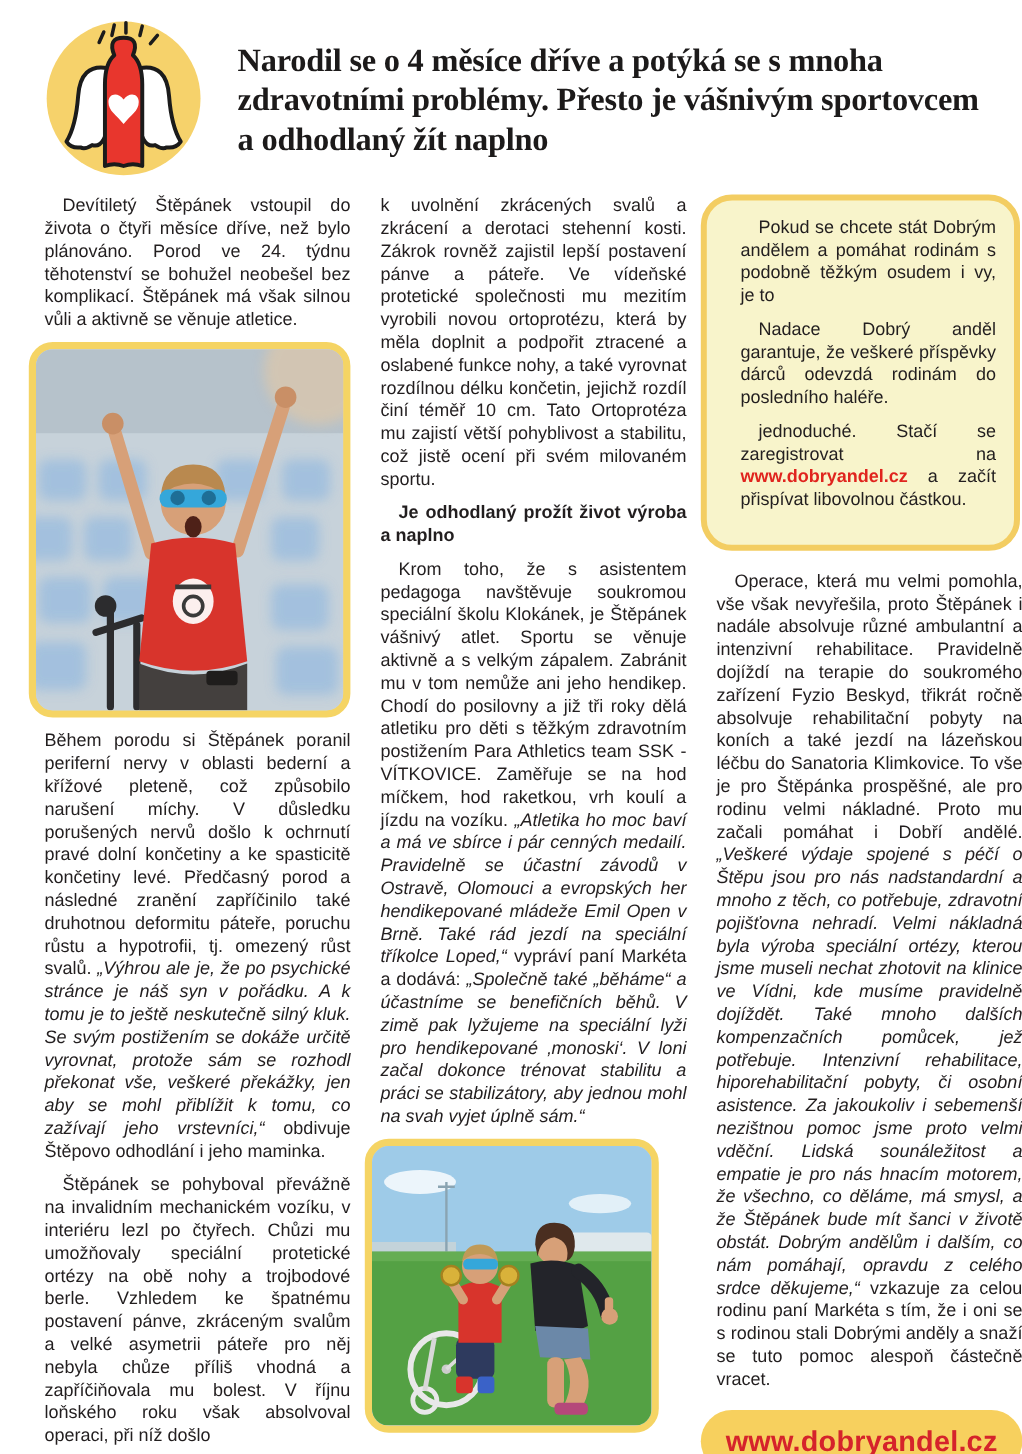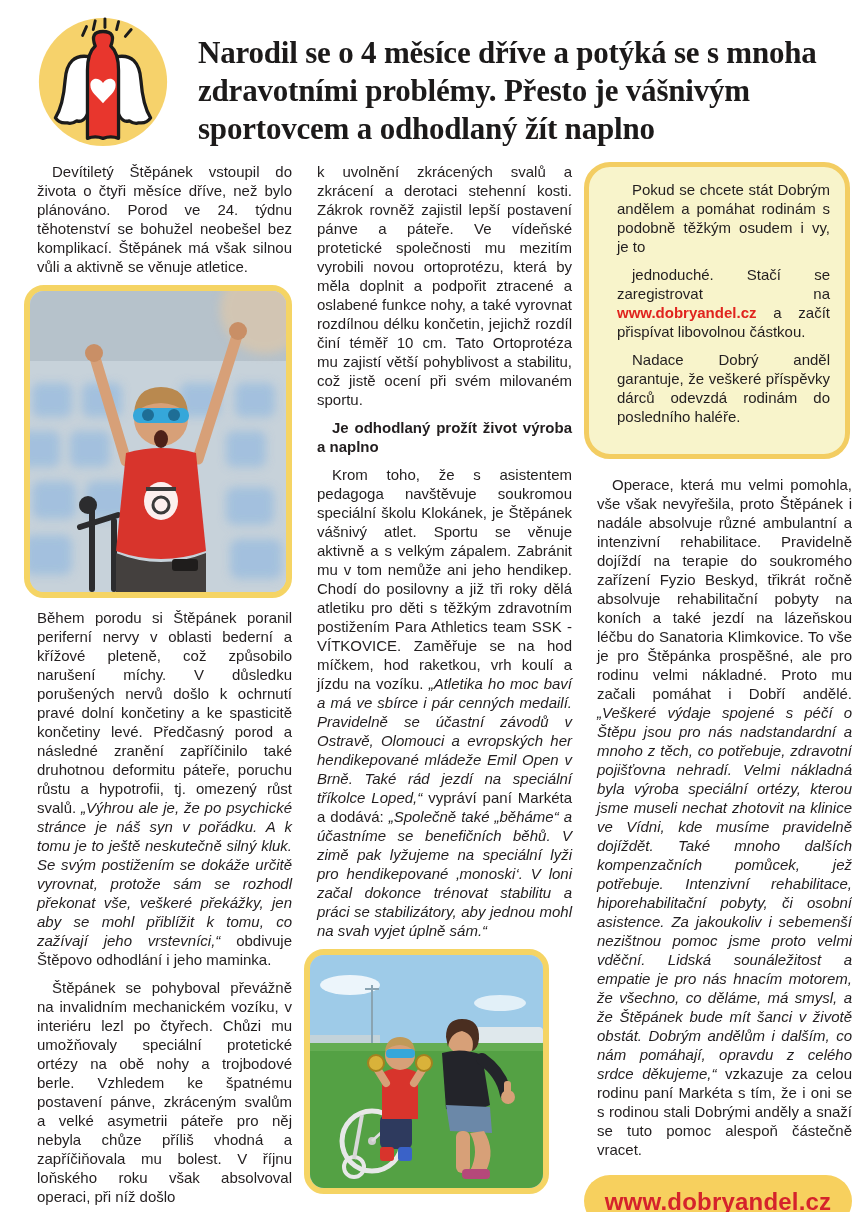--- a/index.html
+++ b/index.html
@@ -6,21 +6,21 @@
   .page {
     position:relative; width:852px; height:1212px; overflow:hidden;
     background:#ffffff; color:#221e1f;
     font-family:"Liberation Sans", sans-serif;
   }
   
   .header { display:flex; align-items:flex-start; padding:14px 10px 0 34px; }
   .logo { flex:0 0 auto; width:138px; height:136px; }
   .headline {
     font-family:"Liberation Serif", serif;
-    font-weight:bold; font-size:31px; line-height:1.23;
+    font-weight:bold; font-size:27px; line-height:1.23;
     color:#1c1a1a; margin:20px 10px 0 26px; letter-spacing:-0.2px;
   }
   
   .cols { display:flex; gap:12px; padding:12px 0 0 24px; }
   .col { width:268px; font-size:15px; line-height:19px; text-align:justify; }
   .col p { margin:0 0 9px 13px; text-indent:15px; }
   .col p.noindent { text-indent:0; }
   .it { font-style:italic; }
   .subhead { font-weight:bold; margin:3px 0 0 0; }
   
@@ -178,22 +178,22 @@
           <rect x="146" y="176" width="14" height="42" rx="6" fill="#d7a078"></rect>
           <path d="M174,176 Q186,196 176,216 L160,216 Q170,196 160,178 Z" fill="#d7a078"></path>
           <rect x="152" y="214" width="28" height="10" rx="4" fill="#b5487a"></rect>
         </svg>
       </div>
     </div>
 
     <div class="col">
       <div class="infobox">
         <p>Pokud se chcete stát Dobrým andělem a pomáhat rodinám s podobně těžkým osudem i vy, je to</p>
+        <p>Nadace Dobrý anděl garantuje, že veškeré příspěvky dárců odevzdá rodinám do posledního haléře.</p>
         <p><span>jednoduché. Stačí se zaregistrovat na </span><span class="link-red">www.dobryandel.cz</span><span> a začít přispívat libovolnou částkou.</span></p>
-        <p>Nadace Dobrý anděl garantuje, že veškeré příspěvky dárců odevzdá rodinám do posledního haléře.</p>
       </div>
 
       <p><span>Operace, která mu velmi pomohla, vše však nevyřešila, proto Štěpánek i nadále absolvuje různé ambulantní a intenzivní rehabilitace. Pravidelně dojíždí na terapie do soukromého zařízení Fyzio Beskyd, třikrát ročně absolvuje rehabilitační pobyty na koních a také jezdí na lázeňskou léčbu do Sanatoria Klimkovice. To vše je pro Štěpánka prospěšné, ale pro rodinu velmi nákladné. Proto mu začali pomáhat i Dobří andělé. </span><span class="it">„Veškeré výdaje spojené s péčí o Štěpu jsou pro nás nadstandardní a mnoho z těch, co potřebuje, zdravotní pojišťovna nehradí. Velmi nákladná byla výroba speciální ortézy, kterou jsme museli nechat zhotovit na klinice ve Vídni, kde musíme pravidelně dojíždět. Také mnoho dalších kompenzačních pomůcek, jež potřebuje. Intenzivní rehabilitace, hiporehabilitační pobyty, či osobní asistence. Za jakoukoliv i sebemenší nezištnou pomoc jsme proto velmi vděční. Lidská sounáležitost a empatie je pro nás hnacím motorem, že všechno, co děláme, má smysl, a že Štěpánek bude mít šanci v životě obstát. Dobrým andělům i dalším, co nám pomáhají, opravdu z celého srdce děkujeme,“</span><span> vzkazuje za celou rodinu paní Markéta s tím, že i oni se s rodinou stali Dobrými anděly a snaží se tuto pomoc alespoň částečně vracet.</span></p>
 
       <div class="cta">www.dobryandel.cz</div>
     </div>
 
   </div>
 </div>
 

